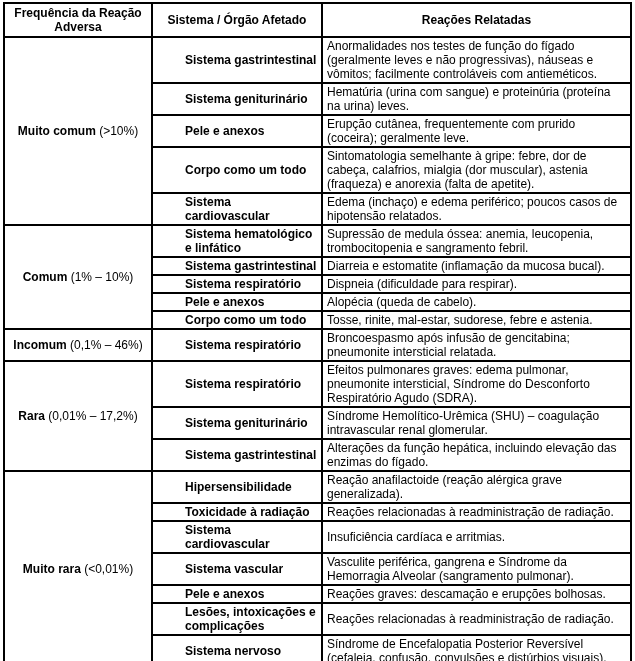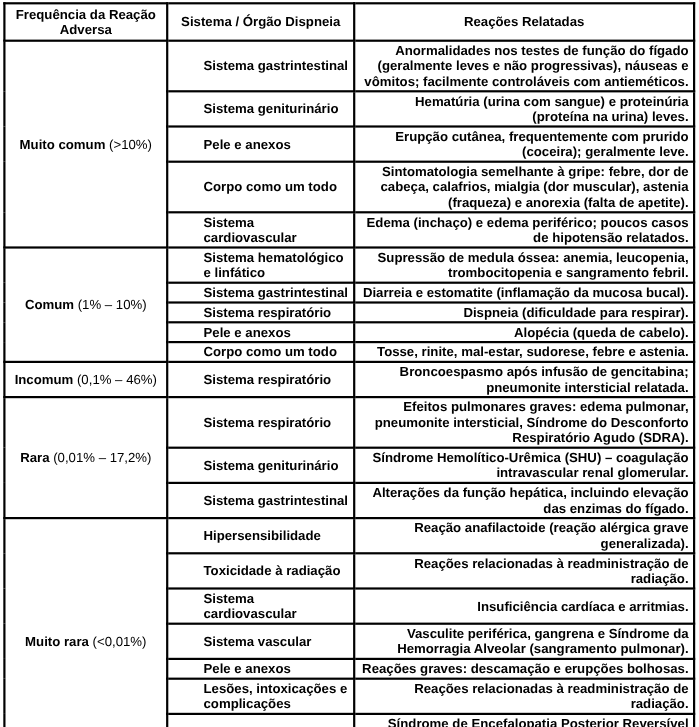--- a/index.html
+++ b/index.html
@@ -38,37 +38,37 @@
   }
   td.freq .freq-range {
     font-weight: normal;
   }
   td.system {
     font-weight: bold;
     text-align: left;
     padding-left: 32px;
   }
   td.reactions {
-    font-weight: bold;
-    text-align: right;
+    font-weight: normal;
+    text-align: left;
   }
 </style>
 </head>
 <body>
 
 <table class="doc-table">
   <colgroup>
     <col style="width:148px">
     <col style="width:170px">
     <col>
   </colgroup>
   <thead>
     <tr>
       <th>Frequência da Reação Adversa</th>
-      <th>Sistema / Órgão Dispneia</th>
+      <th>Sistema / Órgão Afetado</th>
       <th>Reações Relatadas</th>
     </tr>
   </thead>
   <tbody>
       <tr>
         <td class="freq" rowspan="5"><span class="freq-name">Muito comum</span><span class="freq-range"> (&gt;10%)</span></td>
         <td class="system">Sistema gastrintestinal</td>
         <td class="reactions">Anormalidades nos testes de função do fígado (geralmente leves e não progressivas), náuseas e vômitos; facilmente controláveis com antieméticos.</td>
       </tr>
       <tr>

